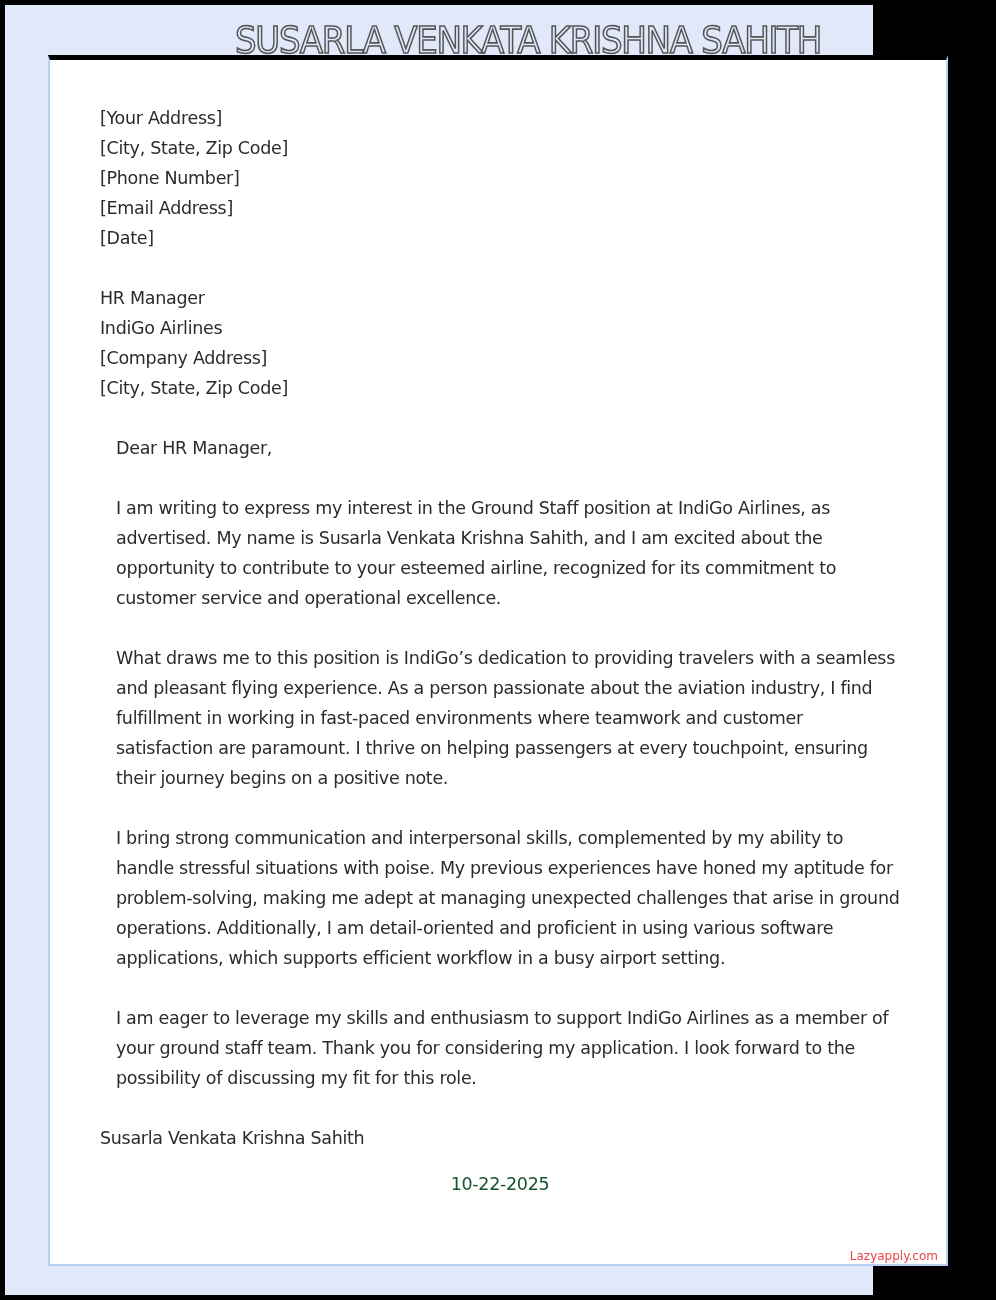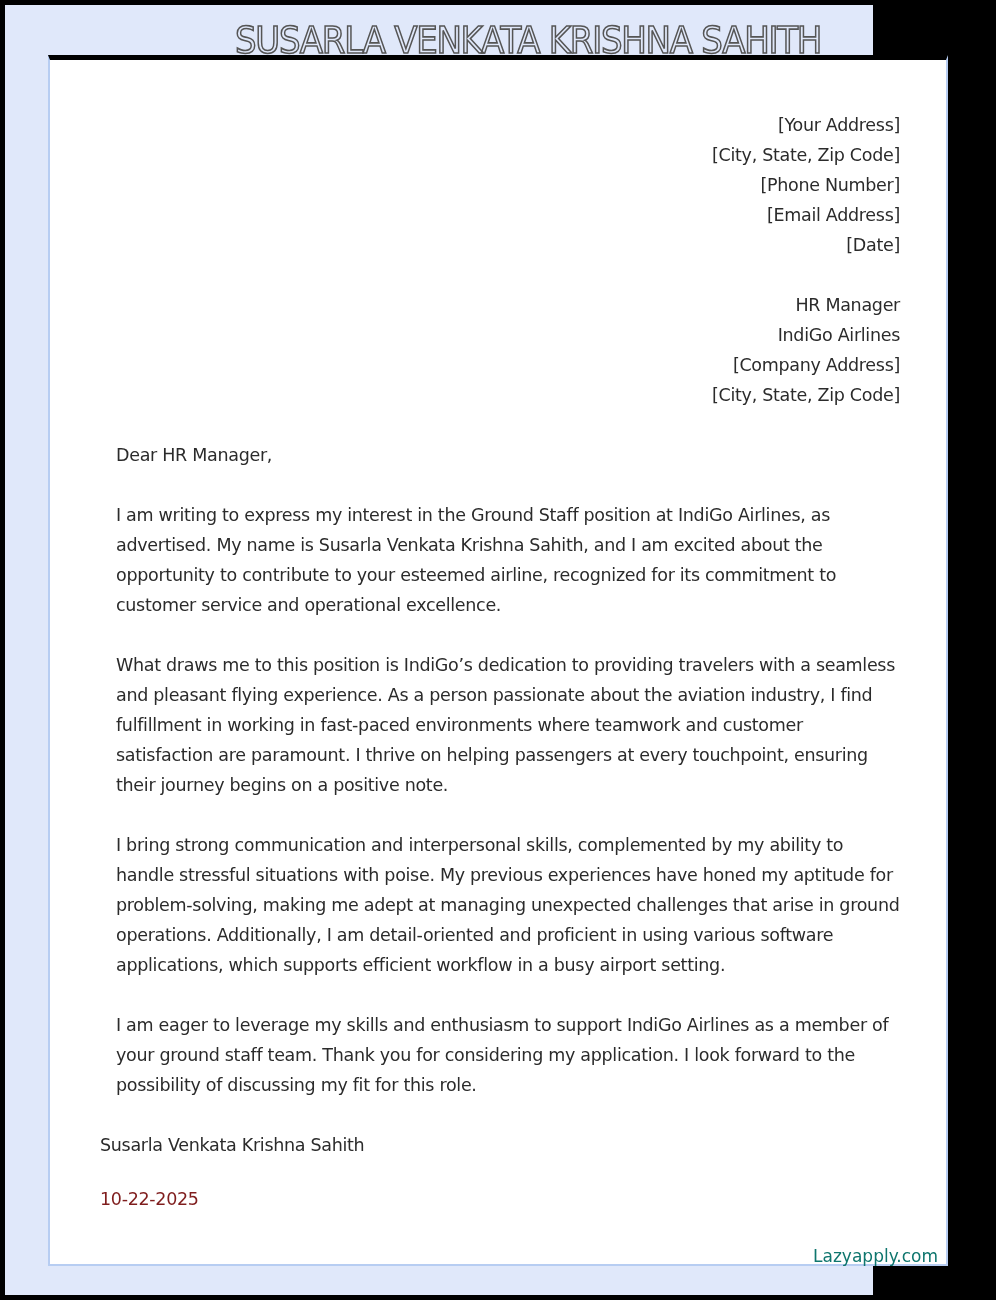--- a/index.html
+++ b/index.html
@@ -46,33 +46,34 @@
     .content {
       position: absolute;
       left: 50px;
       top: 43px;
       width: 800px;
       font-size: 17.5px;
       line-height: 30px;
       color: #2b2b2b;
       letter-spacing: -0.3px;
     }
-    .block { margin: 7px 0 30px 0; text-align: right; }
+    .block { margin: 0 0 30px 0; }
     .line { display: block; white-space: nowrap; }
     .para { margin: 0 0 30px 16px; }
     .date {
-      color: #7f1d1d;
-      margin-top: 24px;
+      color: #14532d;
+      margin-top: 16px;
+      text-align: center;
     }
     .watermark {
       position: absolute;
       right: 8px;
       bottom: 0px;
-      font-size: 17px;
-      color: #0f766e;
+      font-size: 12px;
+      color: #ef4444;
       line-height: 16px;
     }
   </style>
 </head>
 <body>
 
 <div class="frame">
   <div class="title">SUSARLA VENKATA KRISHNA SAHITH</div>
 
   <div class="card">

